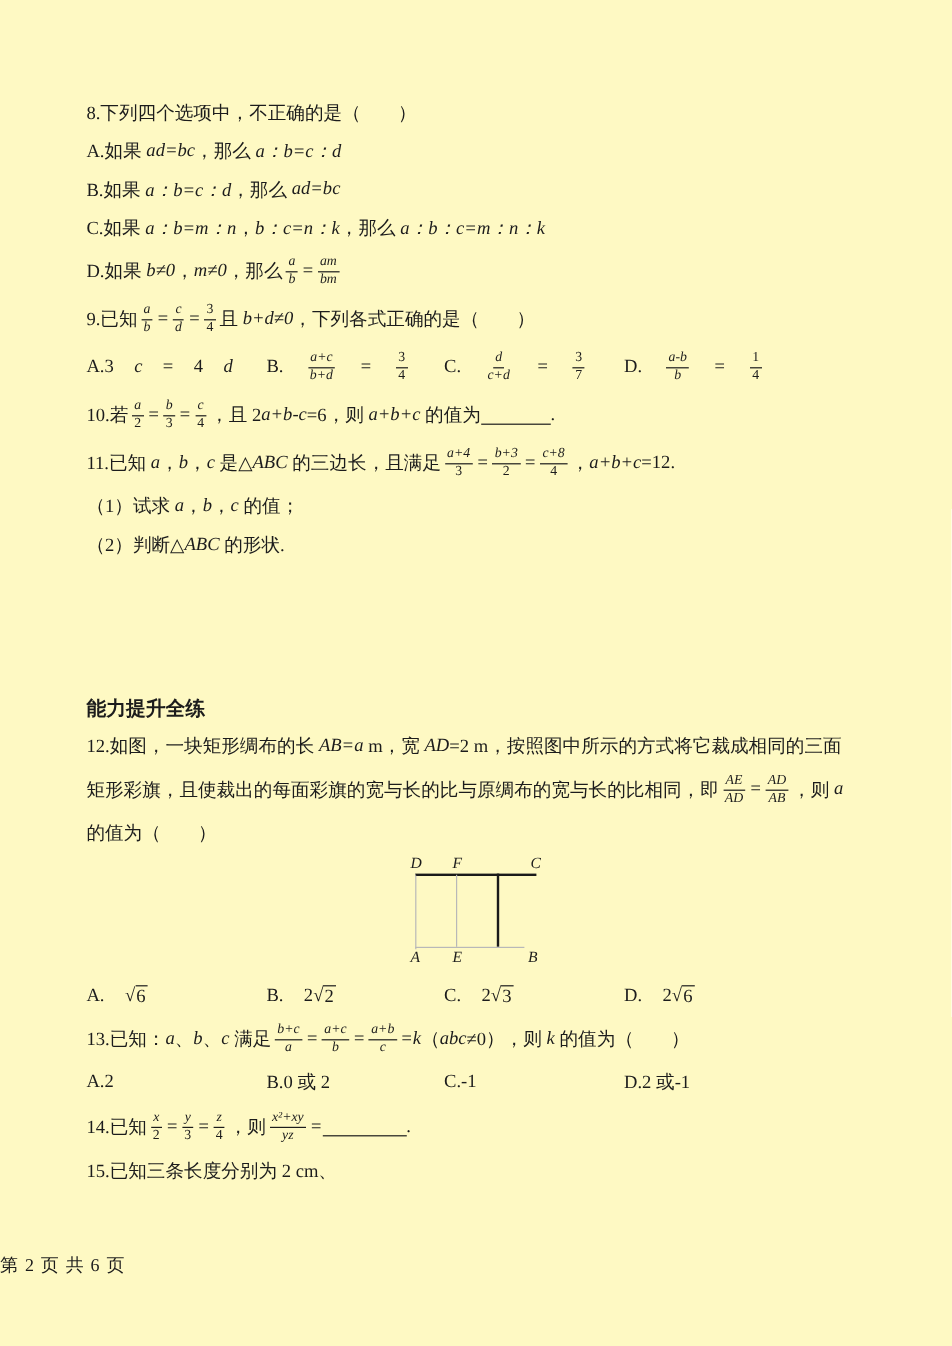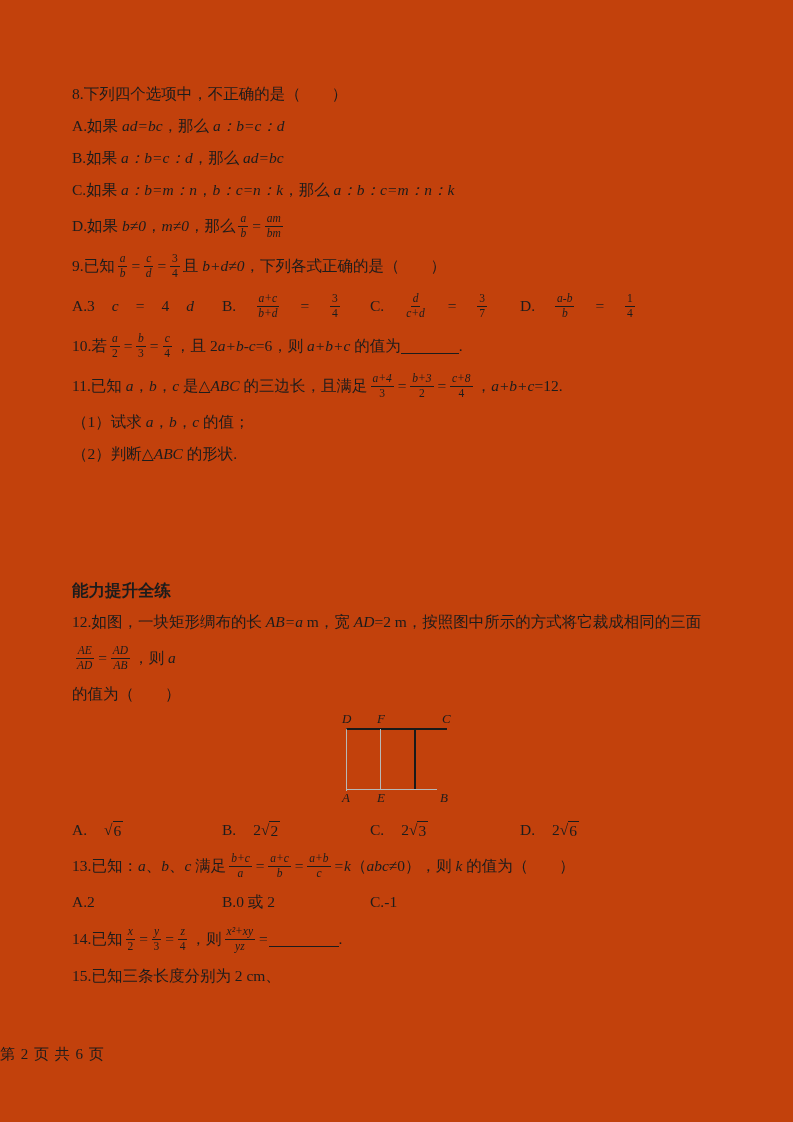--- a/index.html
+++ b/index.html
@@ -1,19 +1,19 @@
 <!DOCTYPE html>
 <html><head>
 <meta charset="utf-8">
 <style>
   html,body{margin:0;padding:0;background:#ffffff;}
   .page{
     position:relative;
     width:793px;height:1122px;
-    background:#c2410c;
+    background:#fef9c3;
     font-family:"Liberation Serif","DejaVu Serif",serif;
     color:#1c1c1c;
     font-size:15.5px;
     overflow:hidden;
   }
   .content{position:absolute;left:72px;top:78px;width:656px;}
   .line{display:flex;align-items:center;flex-wrap:nowrap;white-space:pre-wrap;}
   .h32{min-height:32px;}
   .h40{min-height:40px;text-align:center;}
   .h42{min-height:42px;}
@@ -81,21 +81,21 @@
 
     <div class="line h40"><span class="seg-t">10.若</span><span class="frac"><span class="num seg-m">a</span><span class="den">2</span></span><span class="seg-m">=</span><span class="frac"><span class="num seg-m">b</span><span class="den">3</span></span><span class="seg-m">=</span><span class="frac"><span class="num seg-m">c</span><span class="den">4</span></span><span class="seg-t">，且 2</span><span class="seg-m">a+b-c</span><span class="seg-t">=6，则 </span><span class="seg-m">a+b+c</span><span class="seg-t"> 的值为</span><span class="blank" style="width: 58px;"></span><span class="seg-t">.</span></div>
 
     <div class="line h40"><span class="seg-t">11.已知 </span><span class="seg-m">a</span><span class="seg-t">，</span><span class="seg-m">b</span><span class="seg-t">，</span><span class="seg-m">c</span><span class="seg-t"> 是△</span><span class="seg-m">ABC</span><span class="seg-t"> 的三边长，且满足</span><span class="frac"><span class="num seg-m">a+4</span><span class="den">3</span></span><span class="seg-m">=</span><span class="frac"><span class="num seg-m">b+3</span><span class="den">2</span></span><span class="seg-m">=</span><span class="frac"><span class="num seg-m">c+8</span><span class="den">4</span></span><span class="seg-t">，</span><span class="seg-m">a+b+c</span><span class="seg-t">=12.</span></div>
     <div class="line h32"><span class="seg-t">（1）试求 </span><span class="seg-m">a</span><span class="seg-t">，</span><span class="seg-m">b</span><span class="seg-t">，</span><span class="seg-m">c</span><span class="seg-t"> 的值；</span></div>
     <div class="line h32"><span class="seg-t">（2）判断△</span><span class="seg-m">ABC</span><span class="seg-t"> 的形状.</span></div>
 
     <div class="line heading">能力提升全练</div>
 
     <div class="line h32"><span class="seg-t">12.如图，一块矩形绸布的长 </span><span class="seg-m">AB=a</span><span class="seg-t"> m，宽 </span><span class="seg-m">AD</span><span class="seg-t">=2 m，按照图中所示的方式将它裁成相同的三面</span></div>
-    <div class="line h40"><span class="frac"><span class="num seg-m">AE</span><span class="den seg-m">AD</span></span><span class="seg-m">=</span><span class="frac"><span class="num seg-m">AD</span><span class="den seg-m">AB</span></span><span class="seg-t">，则 </span><span class="seg-m">a</span></div>
+    <div class="line h40"><span class="seg-t">矩形彩旗，且使裁出的每面彩旗的宽与长的比与原绸布的宽与长的比相同，即</span><span class="frac"><span class="num seg-m">AE</span><span class="den seg-m">AD</span></span><span class="seg-m">=</span><span class="frac"><span class="num seg-m">AD</span><span class="den seg-m">AB</span></span><span class="seg-t">，则 </span><span class="seg-m">a</span></div>
     <div class="line h32"><span class="seg-t">的值为（　　）</span></div>
 
     <div class="fig">
       <span class="fl lD">D</span>
       <span class="fl lF">F</span>
       <span class="fl lC">C</span>
       <div class="box"></div>
       <div class="div1"></div>
       <div class="div2"></div>
       <div class="bottomline"></div>
@@ -124,20 +124,21 @@
             <span class="rsign">√</span>
             <span class="rad">6</span>
           </span></div>
     </div>
 
     <div class="line h40"><span class="seg-t">13.已知：</span><span class="seg-m">a</span><span class="seg-t">、</span><span class="seg-m">b</span><span class="seg-t">、</span><span class="seg-m">c</span><span class="seg-t"> 满足</span><span class="frac"><span class="num seg-m">b+c</span><span class="den seg-m">a</span></span><span class="seg-m">=</span><span class="frac"><span class="num seg-m">a+c</span><span class="den seg-m">b</span></span><span class="seg-m">=</span><span class="frac"><span class="num seg-m">a+b</span><span class="den seg-m">c</span></span><span class="seg-m">=k</span><span class="seg-t">（</span><span class="seg-m">abc</span><span class="seg-t">≠0），则 </span><span class="seg-m">k</span><span class="seg-t"> 的值为（　　）</span></div>
     <div class="optrow h32">
       <div class="cell"><span class="seg-t">A.2</span></div>
       <div class="cell"><span class="seg-t">B.0 或 2</span></div>
       <div class="cell"><span class="seg-t">C.-1</span></div>
+      <div class="cell"><span class="seg-t">D.2 或-1</span></div>
     </div>
 
     <div class="line h42"><span class="seg-t">14.已知</span><span class="frac"><span class="num seg-m">x</span><span class="den">2</span></span><span class="seg-m">=</span><span class="frac"><span class="num seg-m">y</span><span class="den">3</span></span><span class="seg-m">=</span><span class="frac"><span class="num seg-m">z</span><span class="den">4</span></span><span class="seg-t">，则</span><span class="frac"><span class="num seg-m">x²+xy</span><span class="den seg-m">yz</span></span><span class="seg-m">=</span><span class="blank" style="width: 70px;"></span><span class="seg-t">.</span></div>
     <div class="line h32"><span class="seg-t">15.已知三条长度分别为 2 cm、</span></div>
 
   </div>
 
   <div class="footer">第 2 页 共 6 页</div>
 </div>
 

